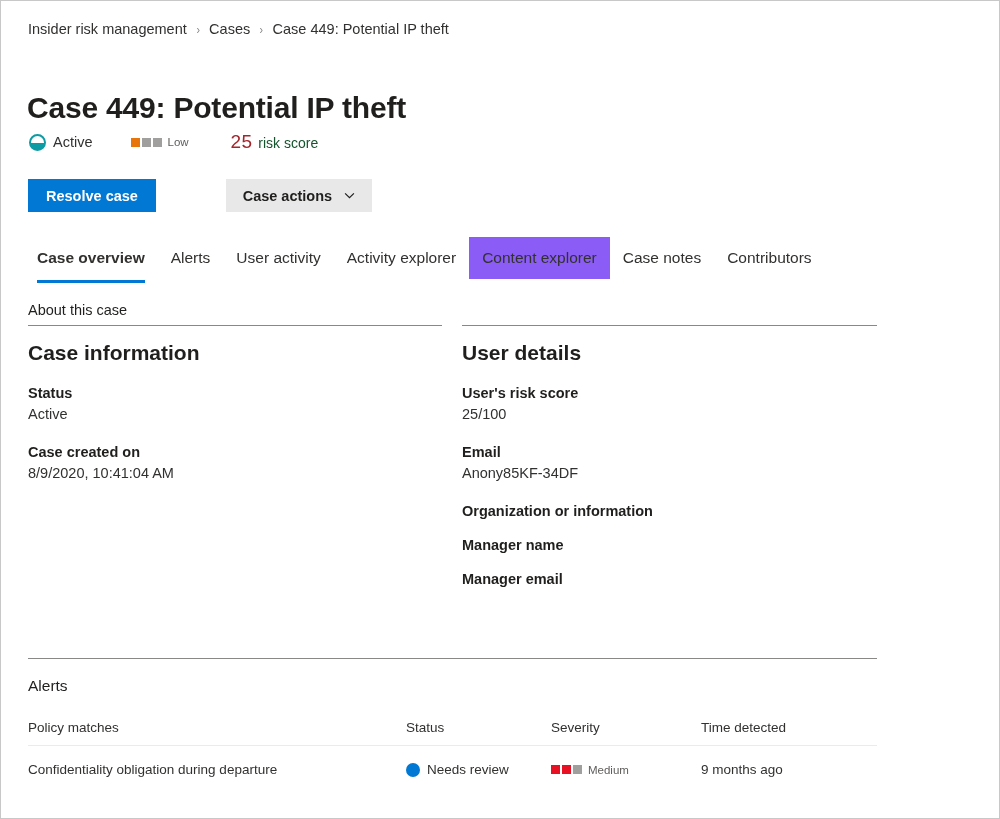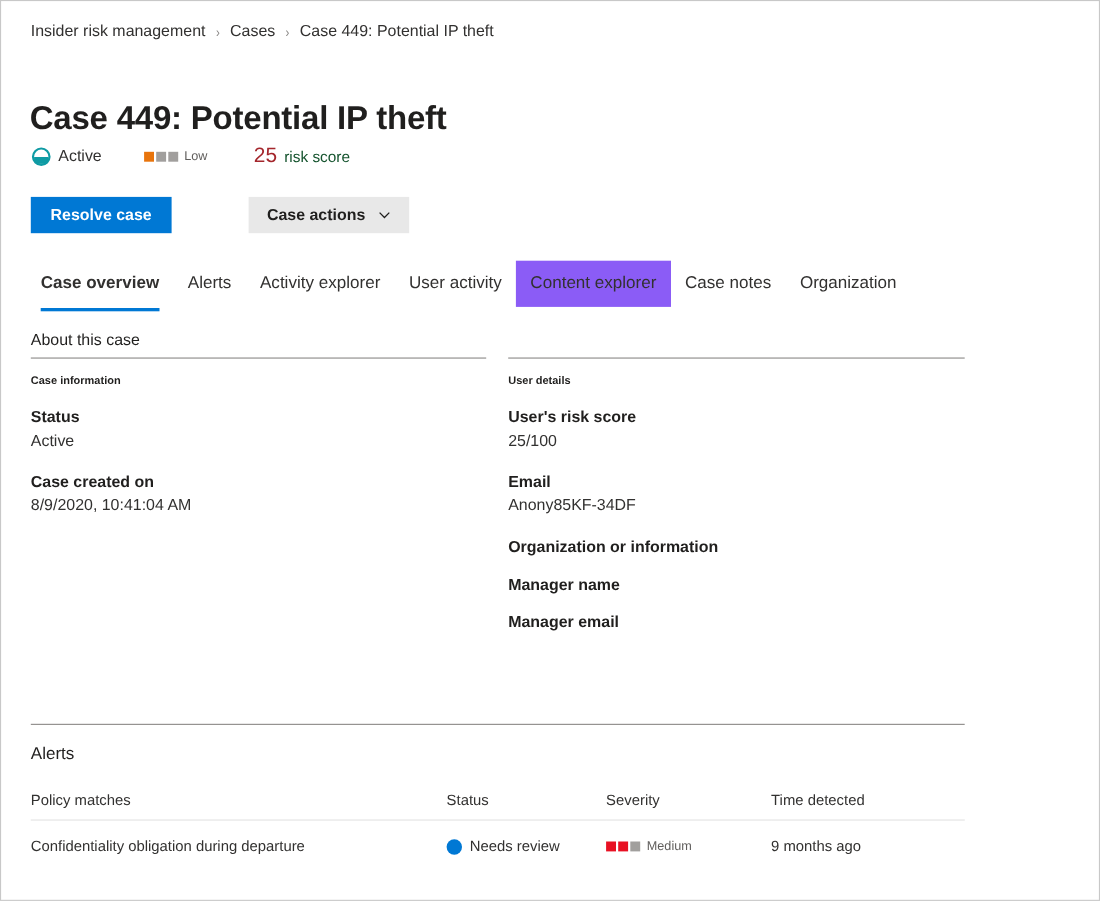--- a/index.html
+++ b/index.html
@@ -190,21 +190,21 @@
   }
   .rule-left  { left: 27px;  width: 414px; top: 324px; }
   .rule-right { left: 461px; width: 415px; top: 324px; }
   .rule-alerts { left: 27px; width: 849px; top: 657px; background: #8a8886; }
 
   .col { position: absolute; top: 340px; }
   .col-left  { left: 27px;  width: 414px; }
   .col-right { left: 461px; width: 415px; }
 
   .col-title {
-    font-size: 10px;
+    font-size: 21px;
     font-weight: bold;
     color: #201f1e;
     margin: 0 0 18px 0;
   }
   .field { margin-bottom: 17px; }
   .field:last-child { margin-bottom: 0; }
   .field-label {
     font-size: 14.5px;
     font-weight: bold;
     color: #201f1e;
@@ -311,33 +311,33 @@
   </div>
 
   <div class="tabs">
     <div class="tab active">
         <span>Case overview</span>
       </div>
     <div class="tab">
         <span>Alerts</span>
       </div>
     <div class="tab">
+        <span>User activity</span>
+      </div>
+    <div class="tab">
         <span>Activity explorer</span>
-      </div>
-    <div class="tab">
-        <span>User activity</span>
       </div>
     <div class="tab hovered">
         <span>Content explorer</span>
       </div>
     <div class="tab">
         <span>Case notes</span>
       </div>
     <div class="tab">
-        <span>Organization</span>
+        <span>Contributors</span>
       </div>
   </div>
 
   <div class="about-heading">About this case</div>
   <div class="rule rule-left"></div>
   <div class="rule rule-right"></div>
 
   <div class="col col-left">
     <div class="col-title">Case information</div>
 

